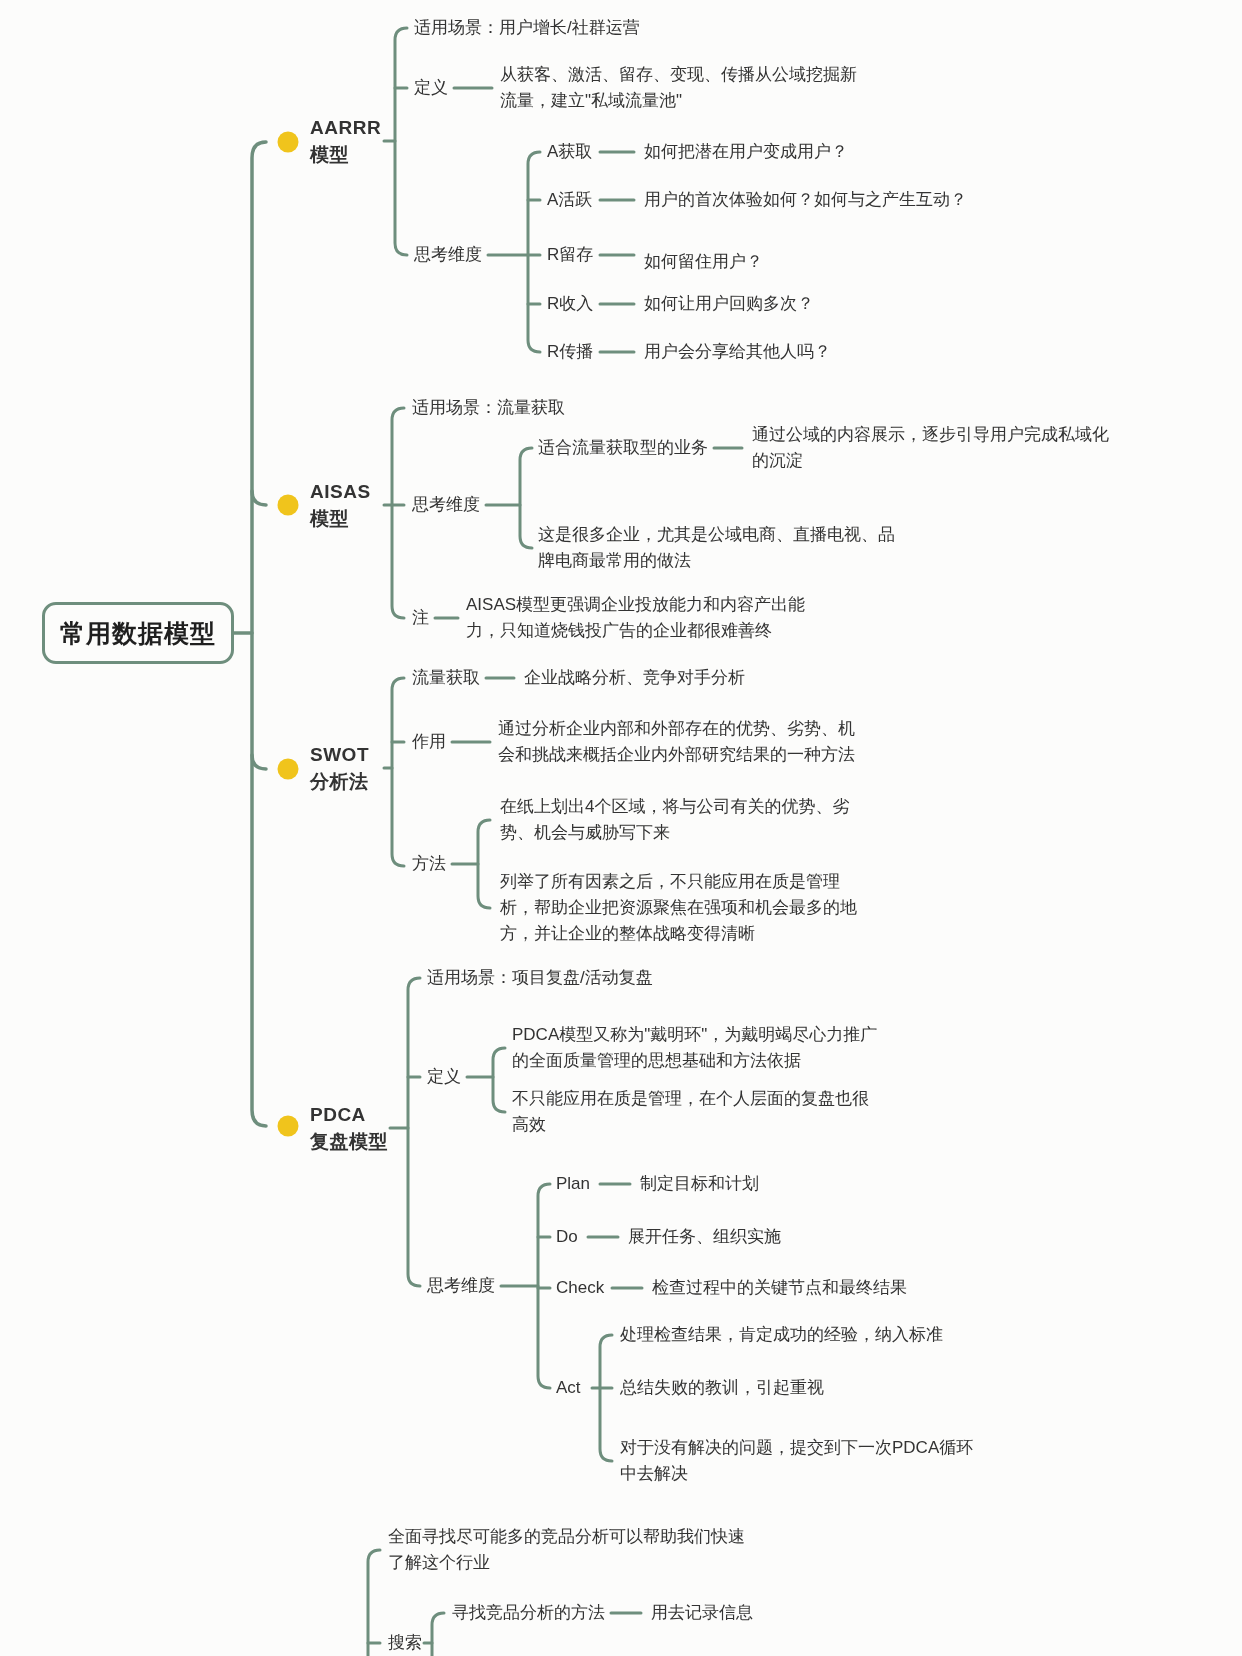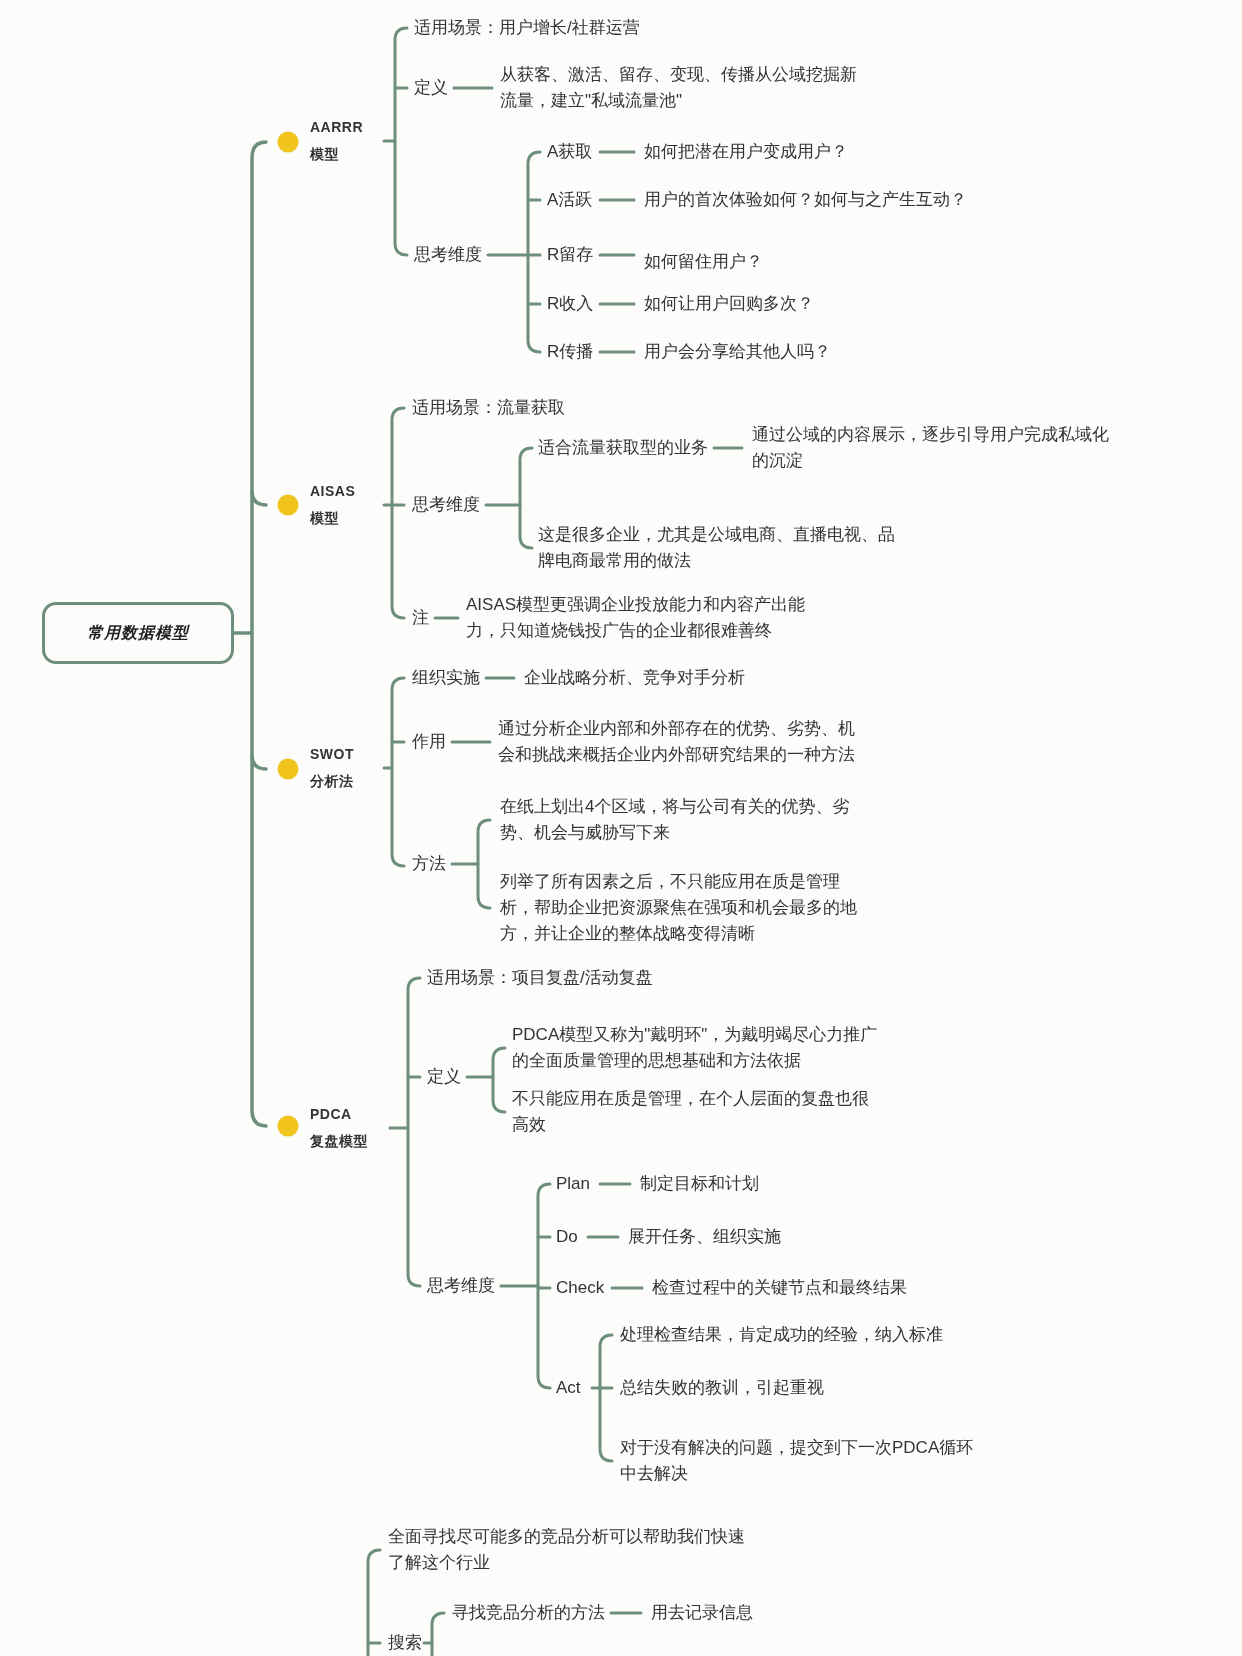--- a/index.html
+++ b/index.html
@@ -3,23 +3,23 @@
 <meta charset="utf-8">
 <style>
   html,body{margin:0;padding:0;}
   body{background:#e8e8e8;font-family:"Liberation Sans","DejaVu Sans",sans-serif;}
   #canvas{position:relative;width:1242px;height:1656px;background:var(--background,#fcfcfb);overflow:hidden;margin:0 auto;}
   svg.connectors{position:absolute;inset:0;width:100%;height:100%;}
   svg.connectors path, svg.connectors line{stroke:var(--line-color,#6e8e7d);stroke-width:3;fill:none;stroke-linecap:round;}
   svg.connectors path.main{stroke-width:3.5;}
   svg.connectors circle{fill:var(--dot-color,#f0c41c);stroke:none;}
   .node{position:absolute;transform:translateY(-50%);white-space:pre-line;font-size:17px;line-height:26px;color:var(--text-color,#333);}
-  .branch-title{font-weight:bold;font-size:14px;line-height:27px;letter-spacing:.5px;}
+  .branch-title{font-weight:bold;font-size:19px;line-height:27px;letter-spacing:.5px;}
   .root-box{position:absolute;left:42px;top:602px;width:192px;height:62px;border:3.5px solid var(--line-color,#6e8e7d);border-radius:14px;display:flex;align-items:center;justify-content:center;background:var(--background,#fcfcfb);box-sizing:border-box;}
-  .root-box .label{font-size:16px;font-weight:bold;color:#1f1f1f;letter-spacing:1px;font-style:italic;}
+  .root-box .label{font-size:25px;font-weight:bold;color:#1f1f1f;letter-spacing:1px;}
 </style>
 </head>
 <body>
 
 <div id="canvas">
 
   <svg class="connectors" viewBox="0 0 1242 1656" aria-hidden="true">
 
     <path class="main" d="M 234 633 H 252"></path>
     <path class="main" d="M 266 142 Q 252 142 252 158 V 1110 Q 252 1126 266 1126"></path>
@@ -115,21 +115,21 @@
   <div class="node" style="left:538px;top:548px">这是很多企业，尤其是公域电商、直播电视、品
 牌电商最常用的做法</div>
   <div class="node" style="left:752px;top:448px">通过公域的内容展示，逐步引导用户完成私域化
 的沉淀</div>
   <div class="node" style="left:412px;top:618px">注</div>
   <div class="node" style="left:466px;top:618px">AISAS模型更强调企业投放能力和内容产出能
 力，只知道烧钱投广告的企业都很难善终</div>
 
   <div class="node branch-title" style="left:310px;top:768px">SWOT
 分析法</div>
-  <div class="node" style="left:412px;top:678px">组织实施</div>
+  <div class="node" style="left:412px;top:678px">流量获取</div>
   <div class="node" style="left:524px;top:678px">企业战略分析、竞争对手分析</div>
   <div class="node" style="left:412px;top:742px">作用</div>
   <div class="node" style="left:498px;top:742px">通过分析企业内部和外部存在的优势、劣势、机
 会和挑战来概括企业内外部研究结果的一种方法</div>
   <div class="node" style="left:412px;top:864px">方法</div>
   <div class="node" style="left:500px;top:820px">在纸上划出4个区域，将与公司有关的优势、劣
 势、机会与威胁写下来</div>
   <div class="node" style="left:500px;top:908px">列举了所有因素之后，不只能应用在质是管理
 析，帮助企业把资源聚焦在强项和机会最多的地
 方，并让企业的整体战略变得清晰</div>

